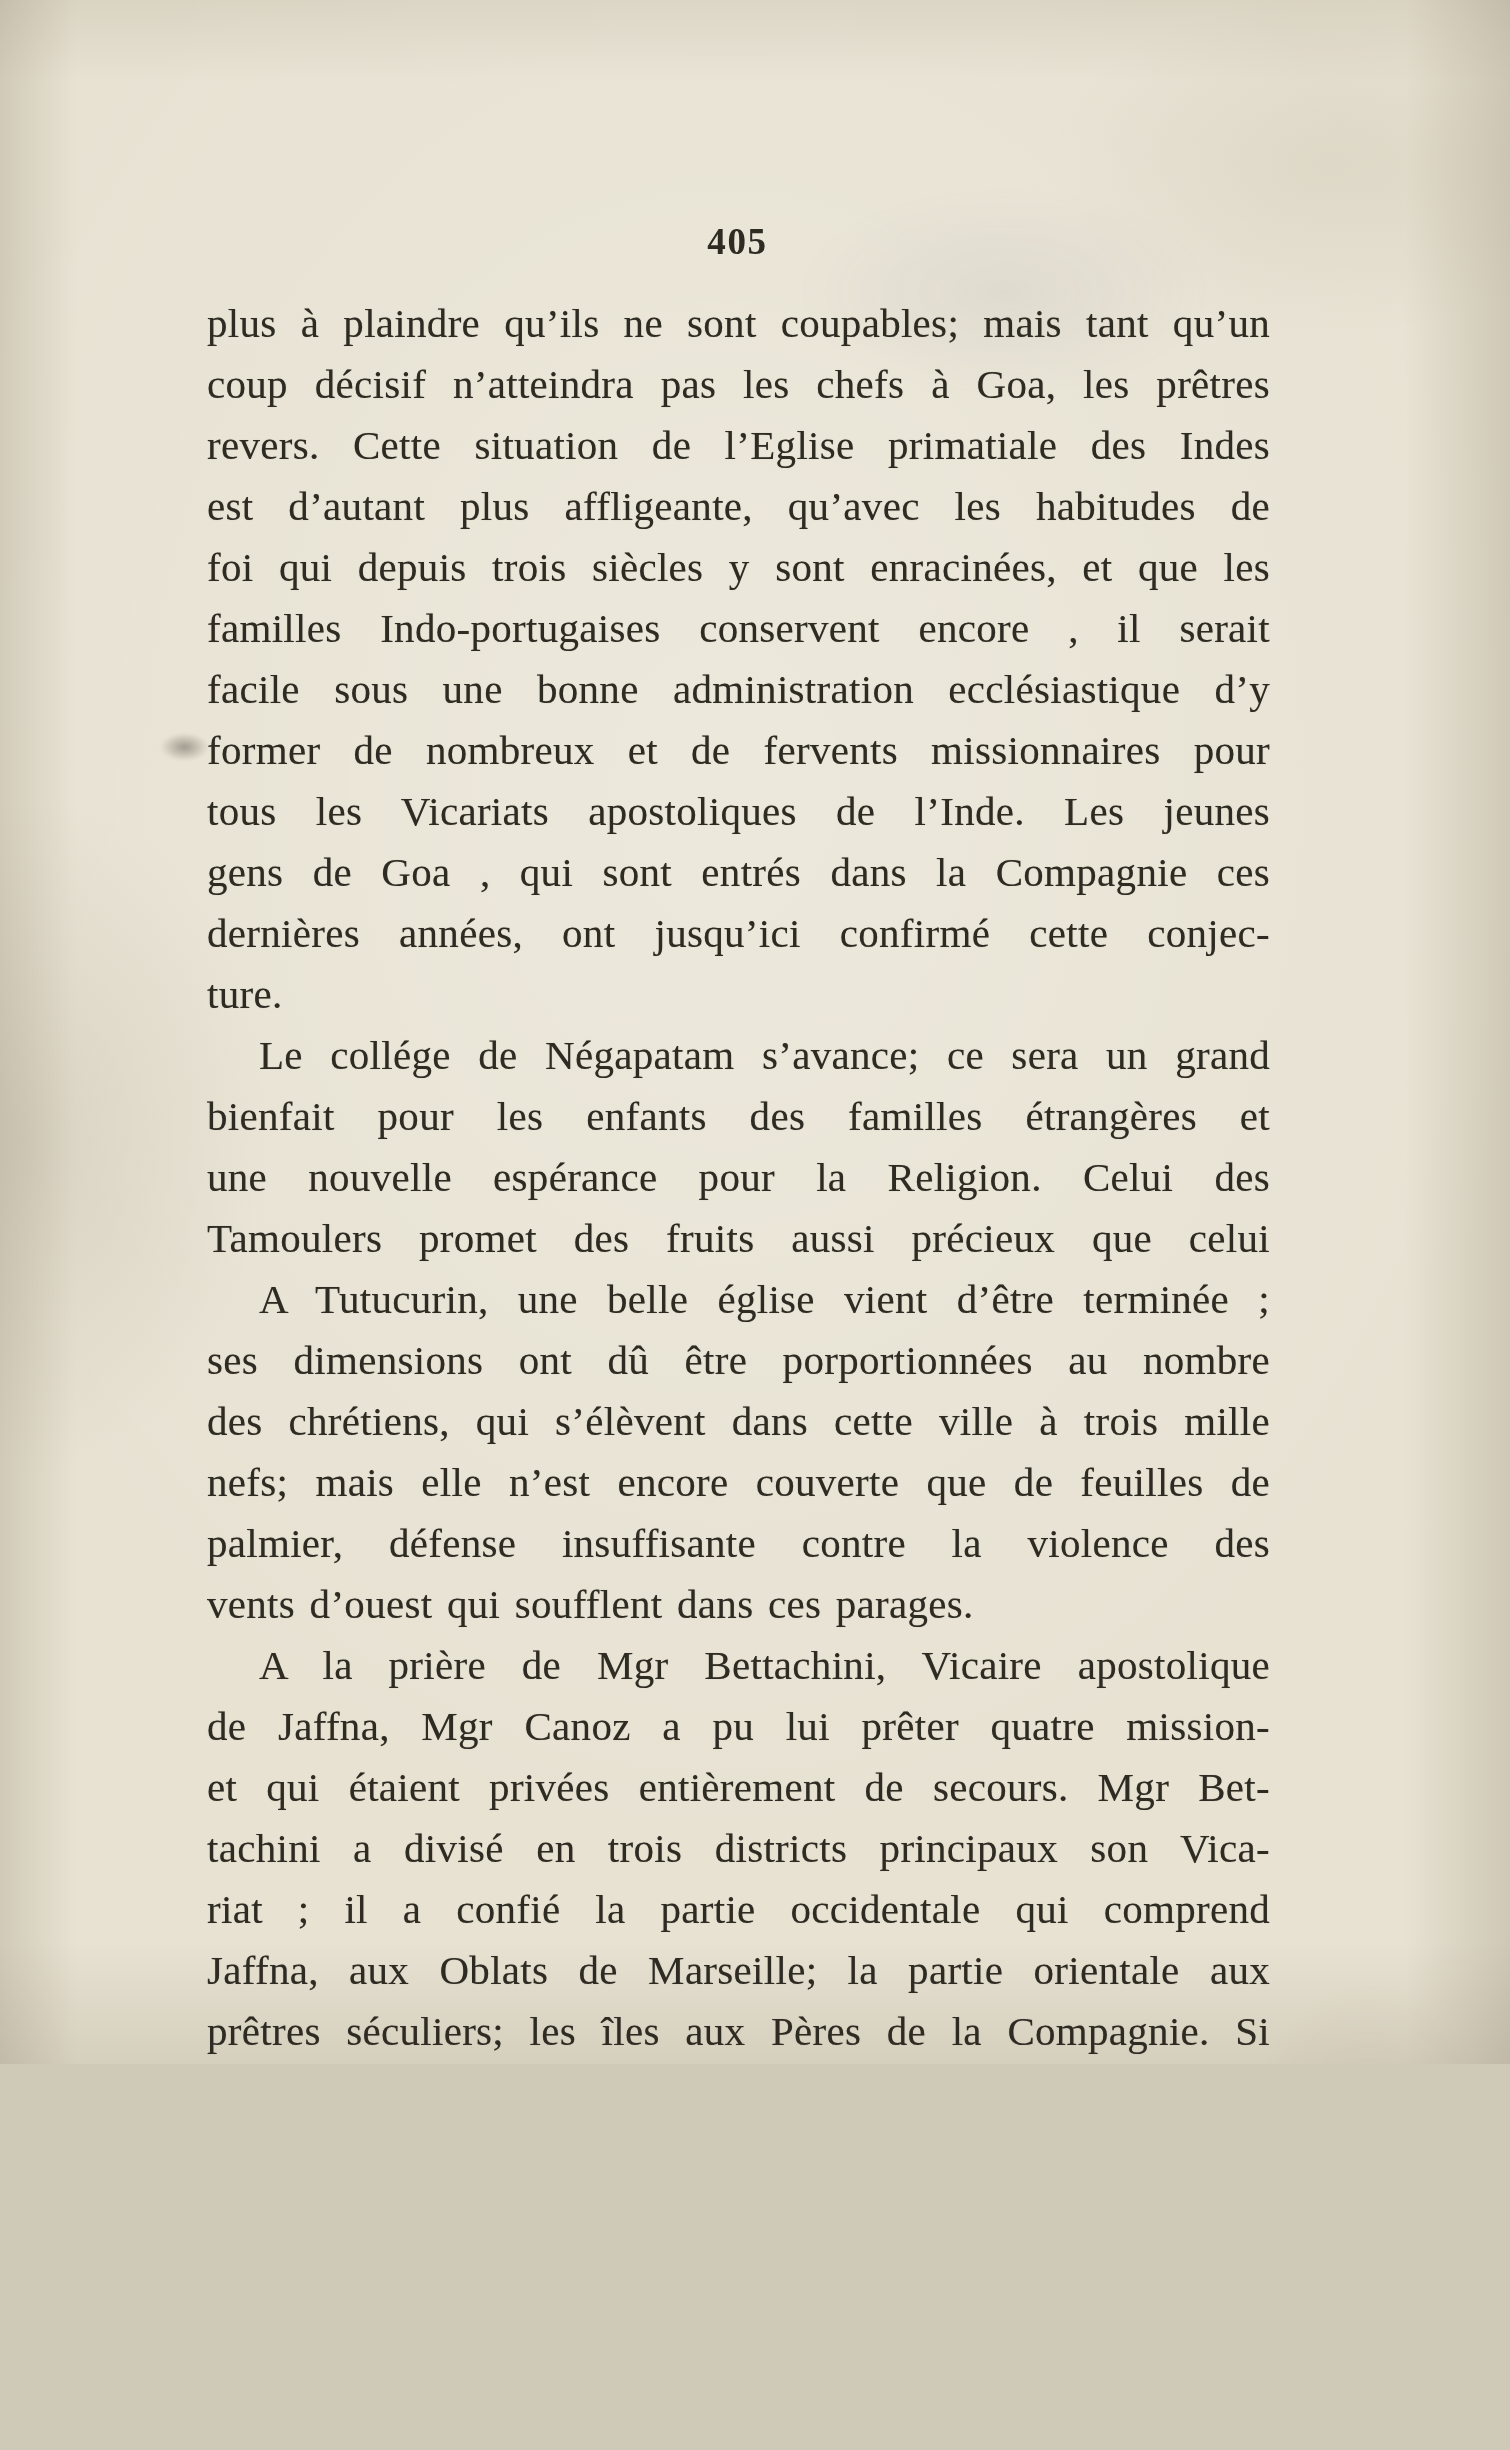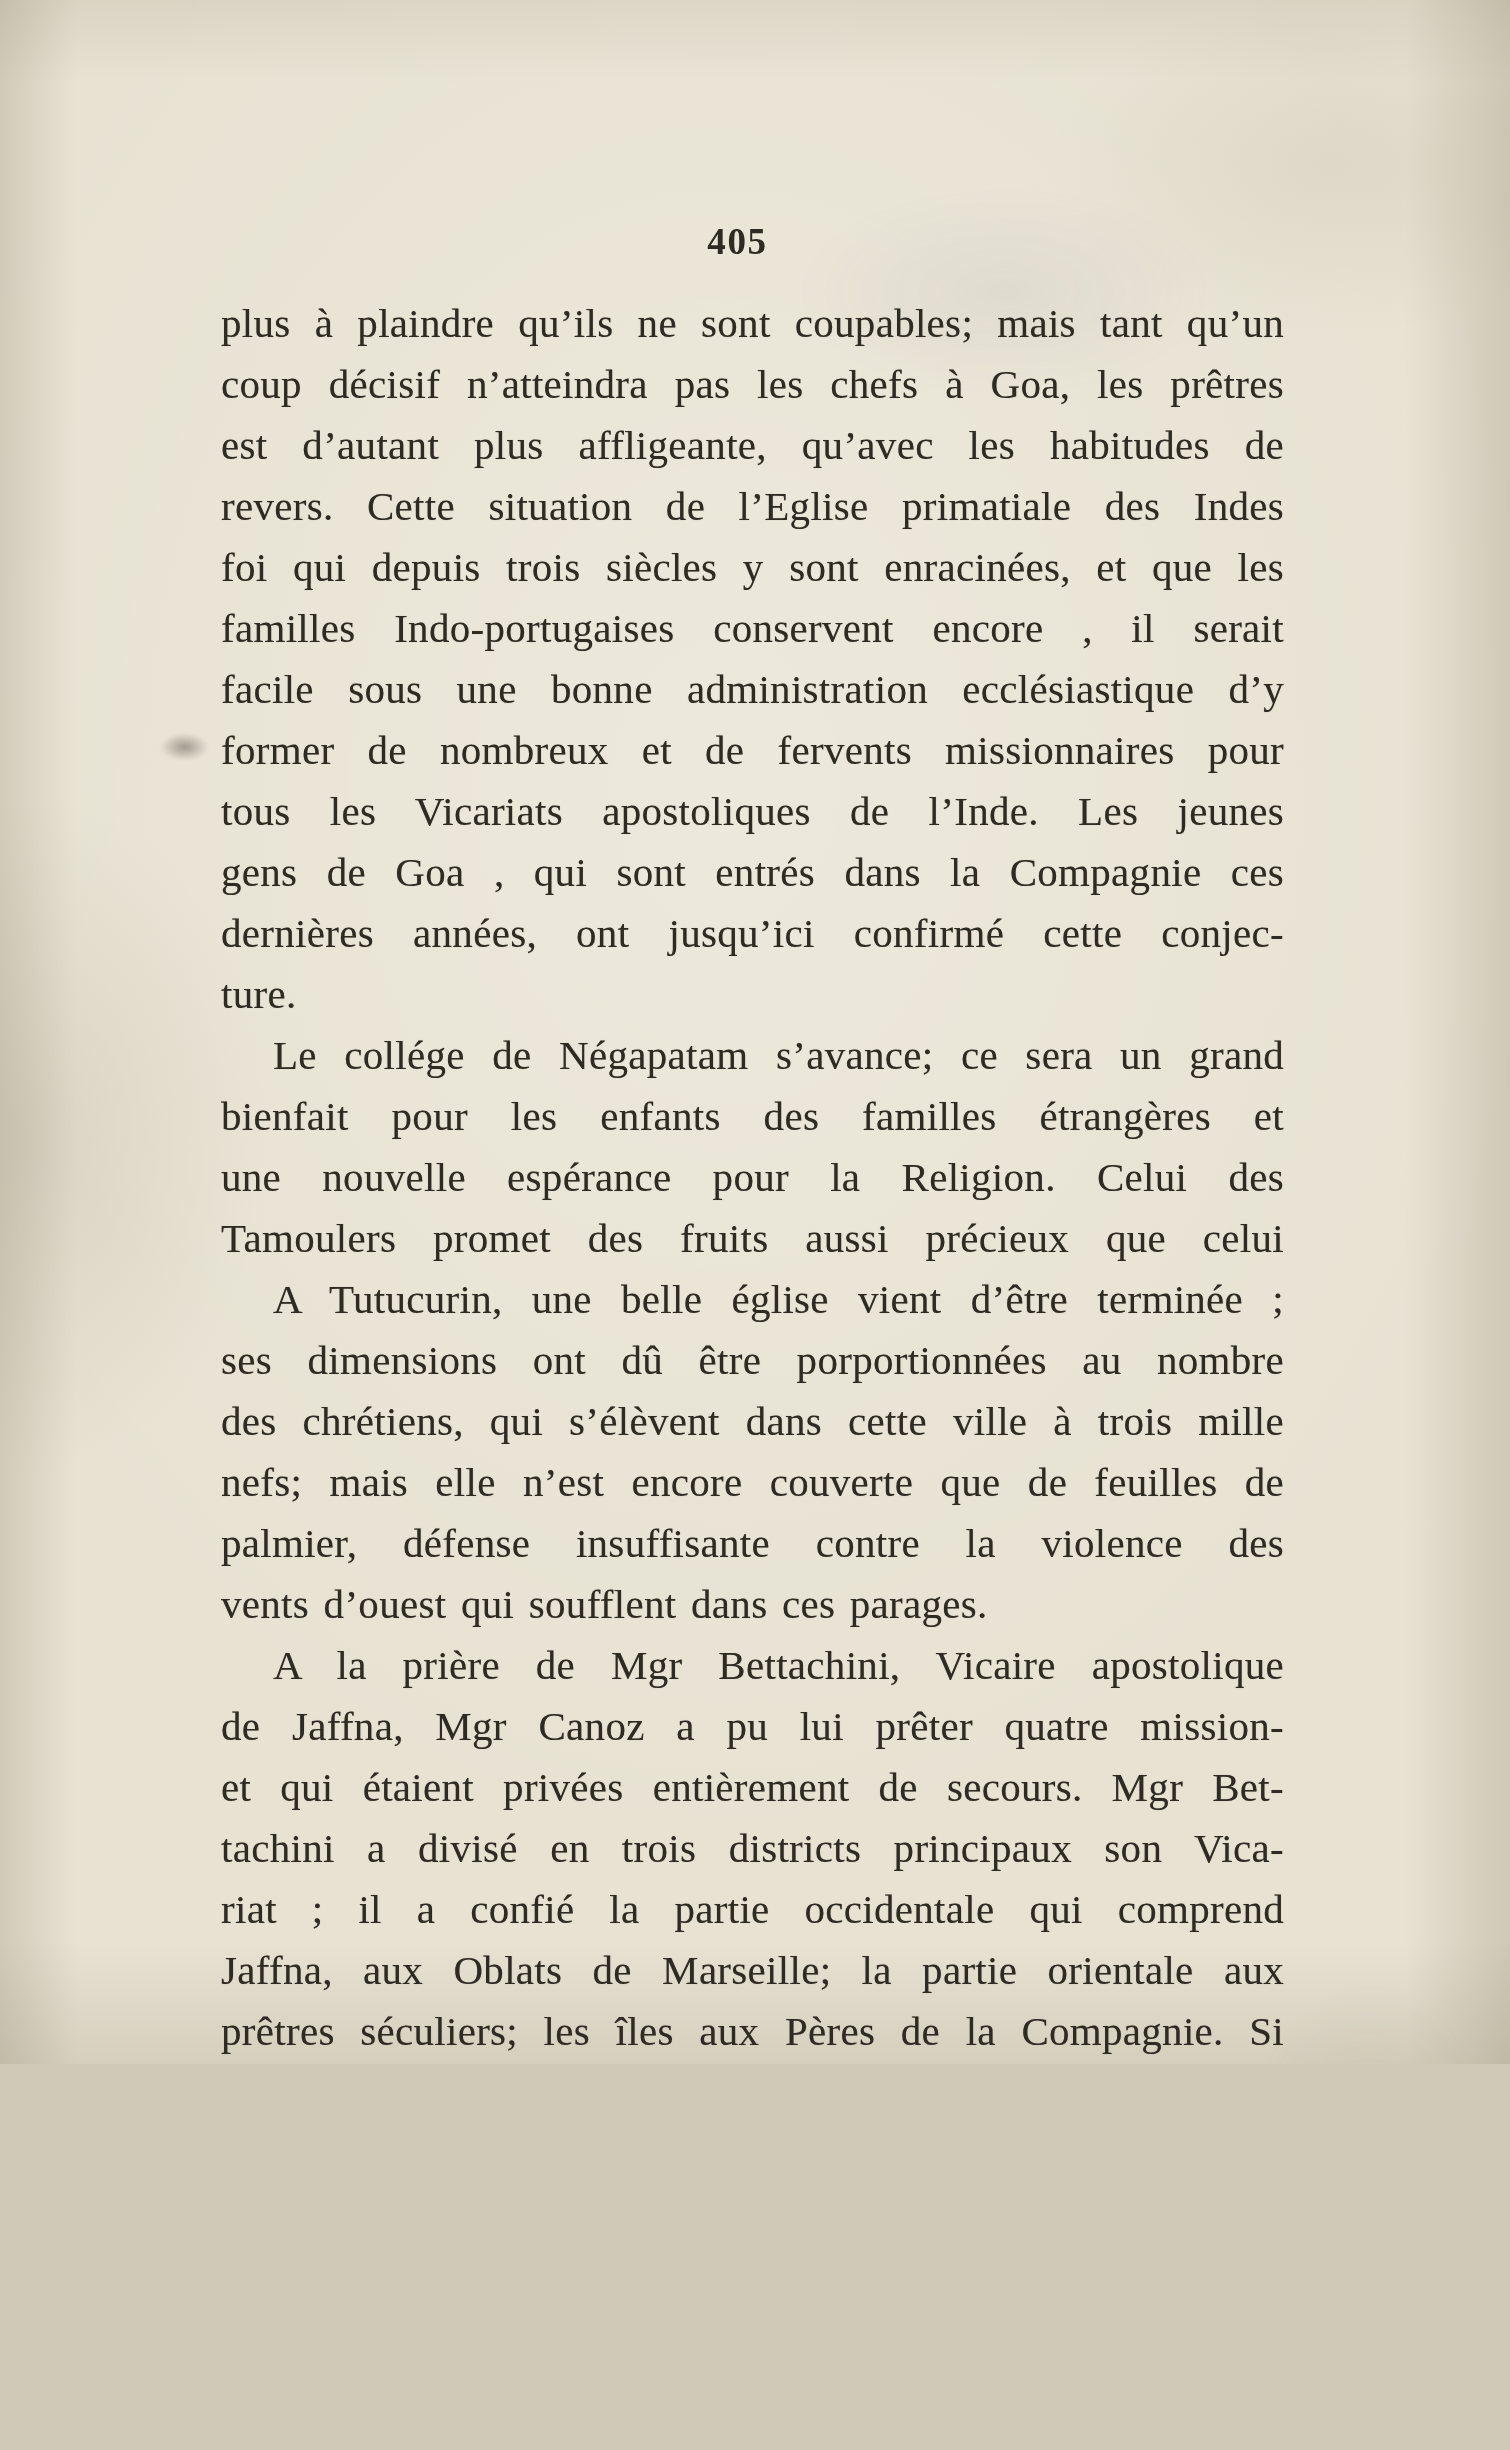--- a/index.html
+++ b/index.html
@@ -41,21 +41,21 @@
   .pagenum{
     position:absolute;
     left:207px;width:1061px;top:220px;
     text-align:center;
     font-size:37px;
     letter-spacing:1.6px;
     font-weight:bold;
   }
   .text{
     position:absolute;
-    left:221px;top:293px;width:1063px;
+    left:207px;top:293px;width:1063px;
     font-size:41px;
     line-height:61px;
     letter-spacing:0.3px;
     word-spacing:4px;
     text-shadow:0 0 0.8px rgba(46,43,35,0.35);
   }
   .paragraph{margin:0;}
   .line{
     text-align:justify;
     text-align-last:justify;
@@ -69,22 +69,22 @@
 
 <div class="scan">
   <div class="smudge smudge-a"></div>
   <div class="smudge smudge-b"></div>
   <div class="smudge smudge-c"></div>
   <div class="pagenum">405</div>
   <div class="text">
       <div class="paragraph">
         <div class="line">plus à plaindre qu’ils ne sont coupables; mais tant qu’un</div>
         <div class="line">coup décisif n’atteindra pas les chefs à Goa, les prêtres</div>
+        <div class="line">revers. Cette situation de l’Eglise primatiale des Indes</div>
         <div class="line">est d’autant plus affligeante, qu’avec les habitudes de</div>
-        <div class="line">revers. Cette situation de l’Eglise primatiale des Indes</div>
         <div class="line">foi qui depuis trois siècles y sont enracinées, et que les</div>
         <div class="line">familles Indo-portugaises conservent encore , il serait</div>
         <div class="line">facile sous une bonne administration ecclésiastique d’y</div>
         <div class="line">former de nombreux et de fervents missionnaires pour</div>
         <div class="line">tous les Vicariats apostoliques de l’Inde. Les jeunes</div>
         <div class="line">gens de Goa , qui sont entrés dans la Compagnie ces</div>
         <div class="line">dernières années, ont jusqu’ici confirmé cette conjec-</div>
         <div class="line no-fill">ture.</div>
       </div>
       <div class="paragraph">

